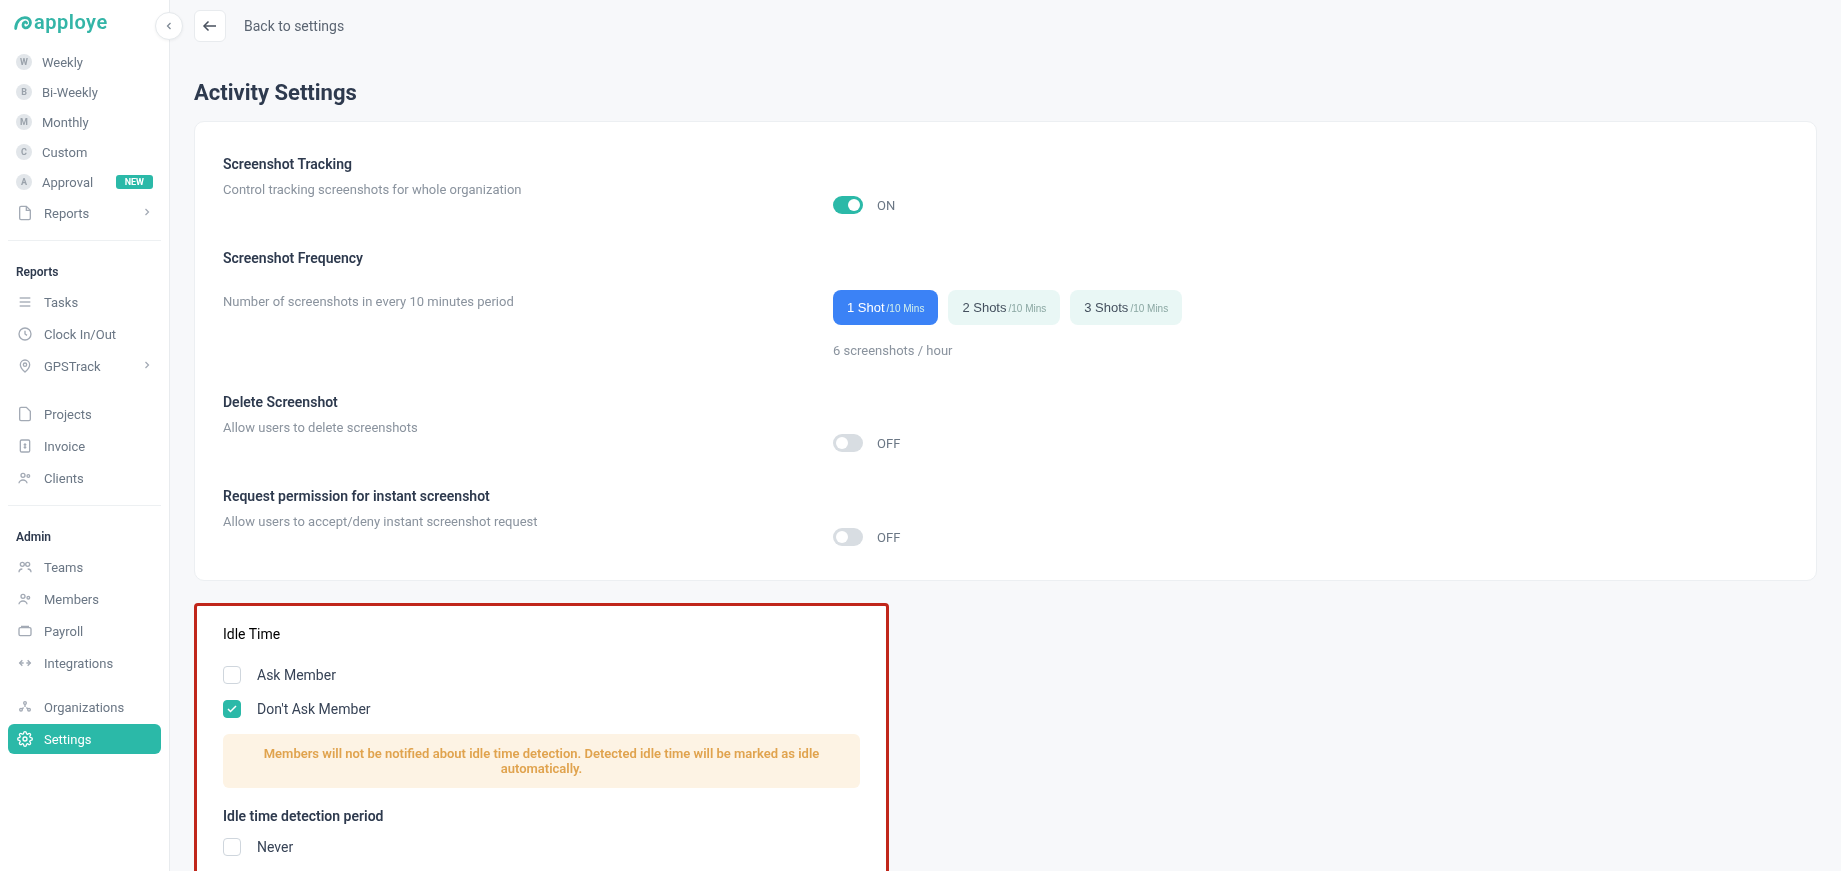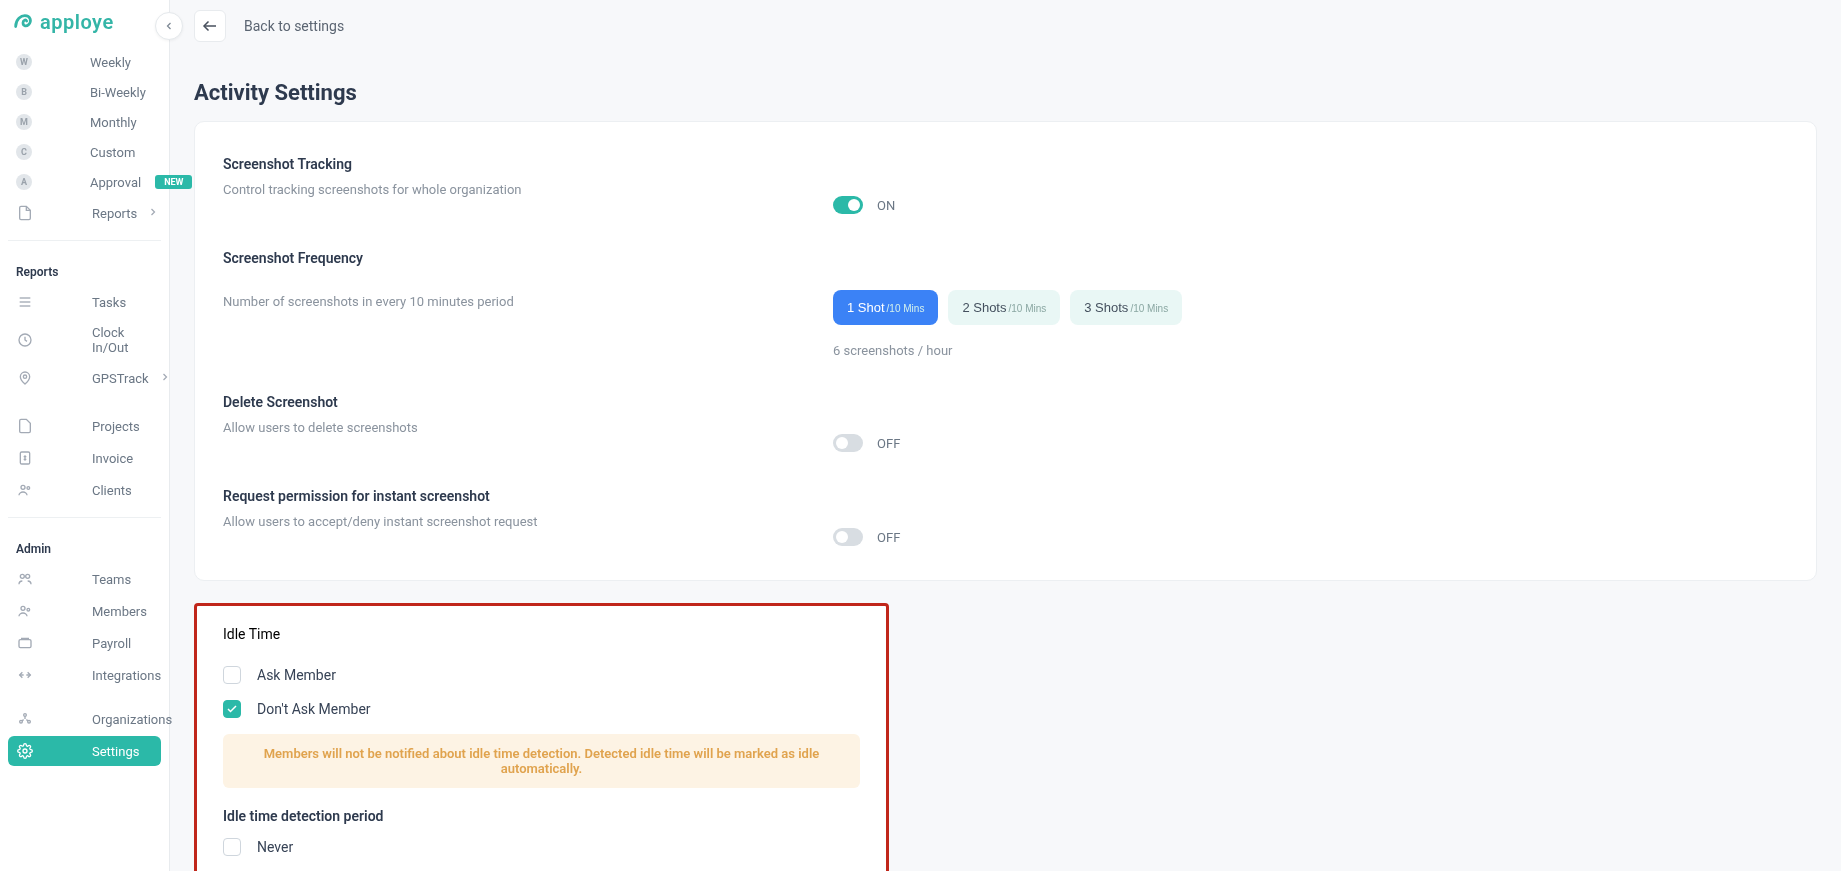--- a/index.html
+++ b/index.html
@@ -2,33 +2,33 @@
 <html><head>
 <meta charset="utf-8">
 <style>
   * { box-sizing: border-box; margin: 0; padding: 0; }
   body { font-family: -apple-system, BlinkMacSystemFont, "Segoe UI", Roboto, sans-serif; background: #f7f8fa; color: #2e3a4e; font-size: 14px; }
   .app { display: flex; min-height: 100vh; }
 
   
   .sidebar { width: 170px; background: #fff; border-right: 1px solid #e8ebee; display: flex; flex-direction: column; position: relative; }
   .logo-row { display: flex; align-items: center; padding: 10px 12px; }
-  .logo { display: flex; align-items: flex-start; gap: 6px; }
+  .logo { display: flex; align-items: flex-end; }
   .logo-mark { width: 22px; height: 22px; }
   .logo-text { font-size: 20px; font-weight: 600; color: #34b5a7; letter-spacing: 0.5px; }
   .collapse-btn { position: absolute; right: -14px; top: 12px; width: 28px; height: 28px; border-radius: 50%; background: #fff; border: 1px solid #e5e9ec; display: flex; align-items: center; justify-content: center; cursor: pointer; box-shadow: 0 1px 3px rgba(0,0,0,0.05); }
 
   .side-nav { padding: 4px 8px; display: flex; flex-direction: column; gap: 2px; }
   .side-item { display: flex; align-items: center; gap: 10px; padding: 6px 8px; border-radius: 6px; color: #6b7785; cursor: pointer; font-size: 13px; position: relative; }
   .side-item.active { background: #2bb9a8; color: #fff; }
   .side-item.active .side-icon svg { stroke:#fff; }
   .side-icon { width: 18px; height: 18px; display: flex; align-items: center; justify-content: center; flex-shrink: 0; }
   .side-icon svg { stroke: #a3aab5; }
   .side-icon.circle { width:16px; height:16px; border-radius:50%; background:#e2e6ea; display:flex; align-items:center; justify-content:center; font-size:9px; font-weight:700; color:#9aa2ab; }
-  .side-label { flex: 1; margin-left: 48px; }
+  .side-label { flex: 1; }
   .chevron { margin-left:auto; }
   .badge-new { background:#2bb9a8; color:#fff; font-size:9px; font-weight:700; padding:2px 9px; border-radius:3px; margin-left:4px; }
   .side-section { font-size: 12px; font-weight: 600; color: #2e3a4e; padding: 12px 8px 6px 8px; }
   .side-divider { height: 1px; background: #edf0f2; margin: 10px 0; }
 
   
   .main { flex: 1; display: flex; flex-direction: column; }
   .topbar { display:flex; align-items:center; gap:18px; padding:10px 24px; background:#f7f8fa; }
   .back-btn { width:32px; height:32px; border-radius:6px; background:#fff; border:1px solid #e8ebee; display:flex; align-items:center; justify-content:center; cursor:pointer; }
   .back-text { color:#5b6572; font-size:14px; }

